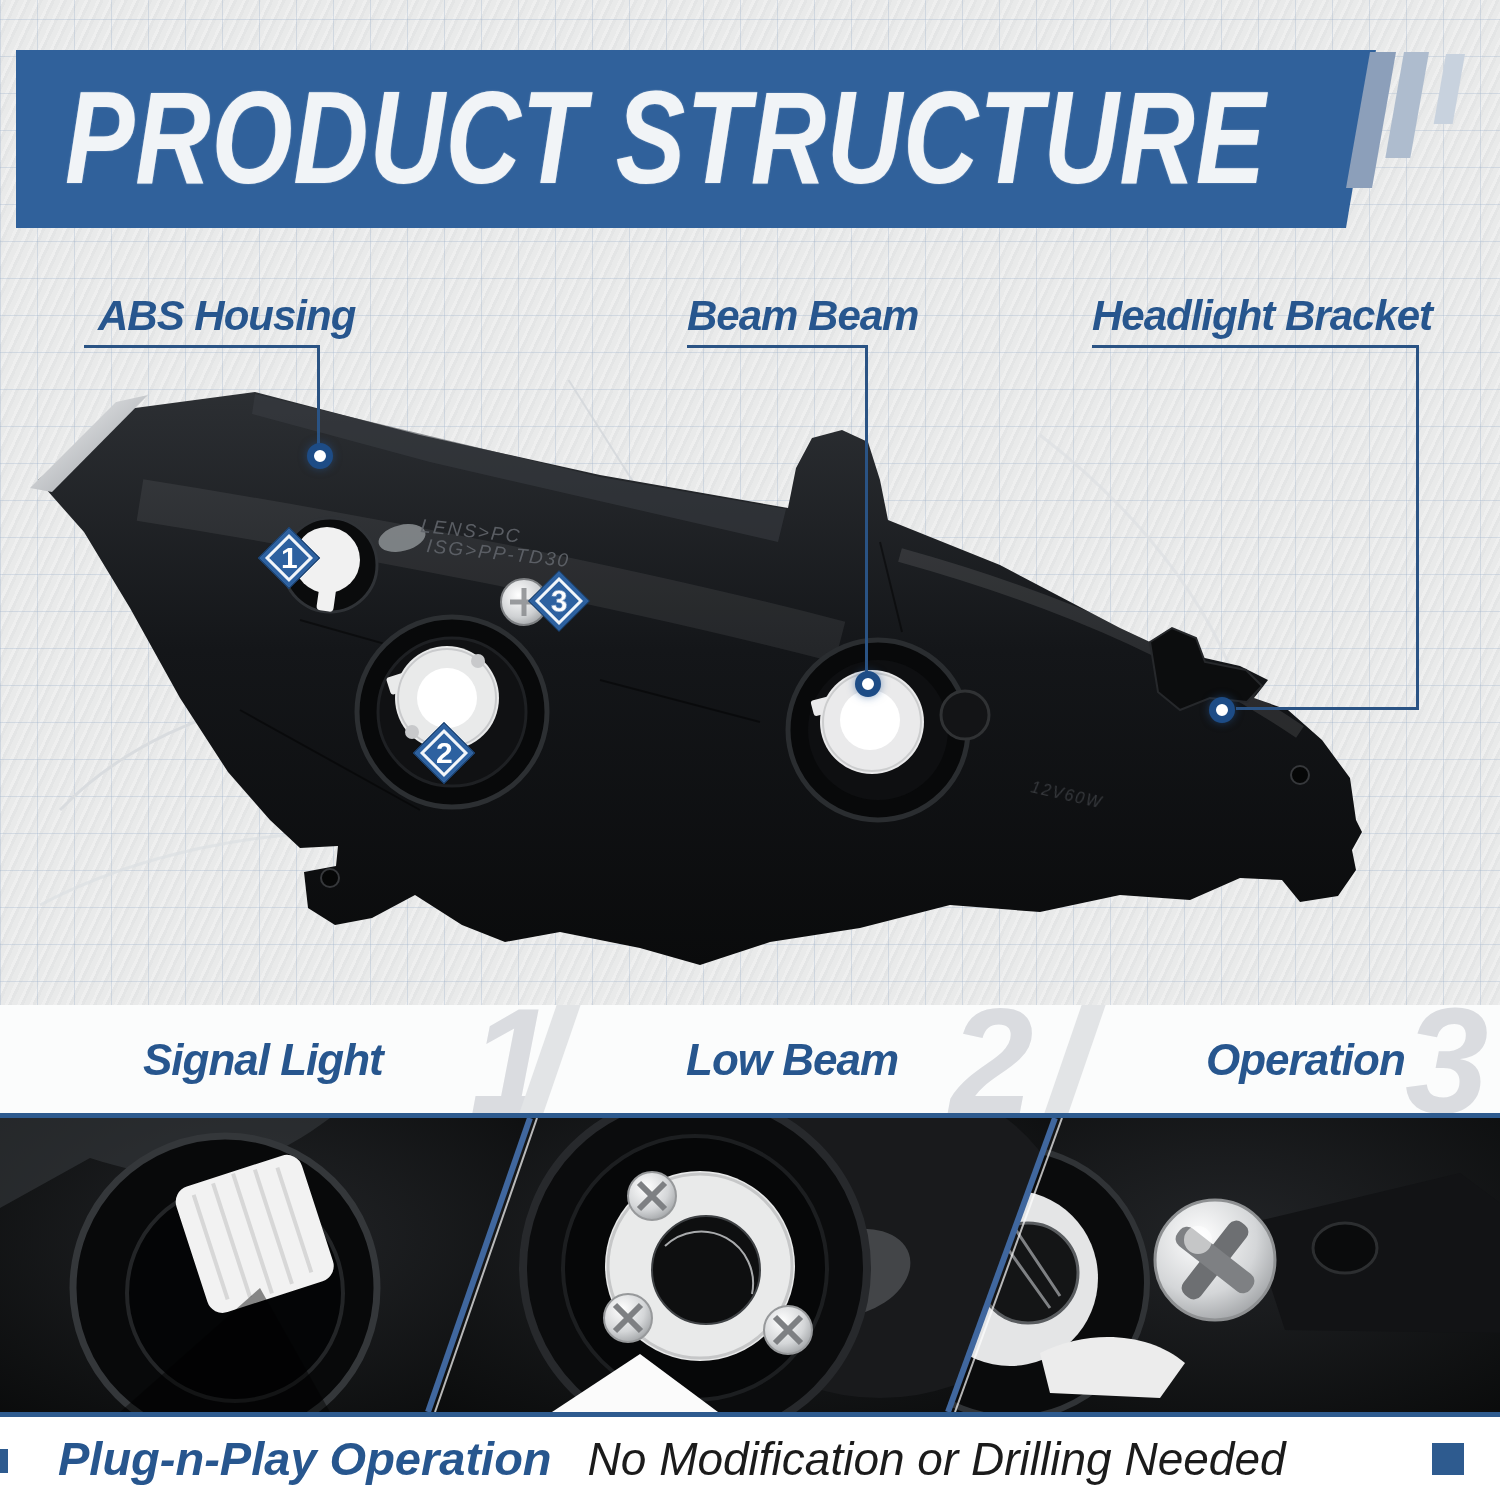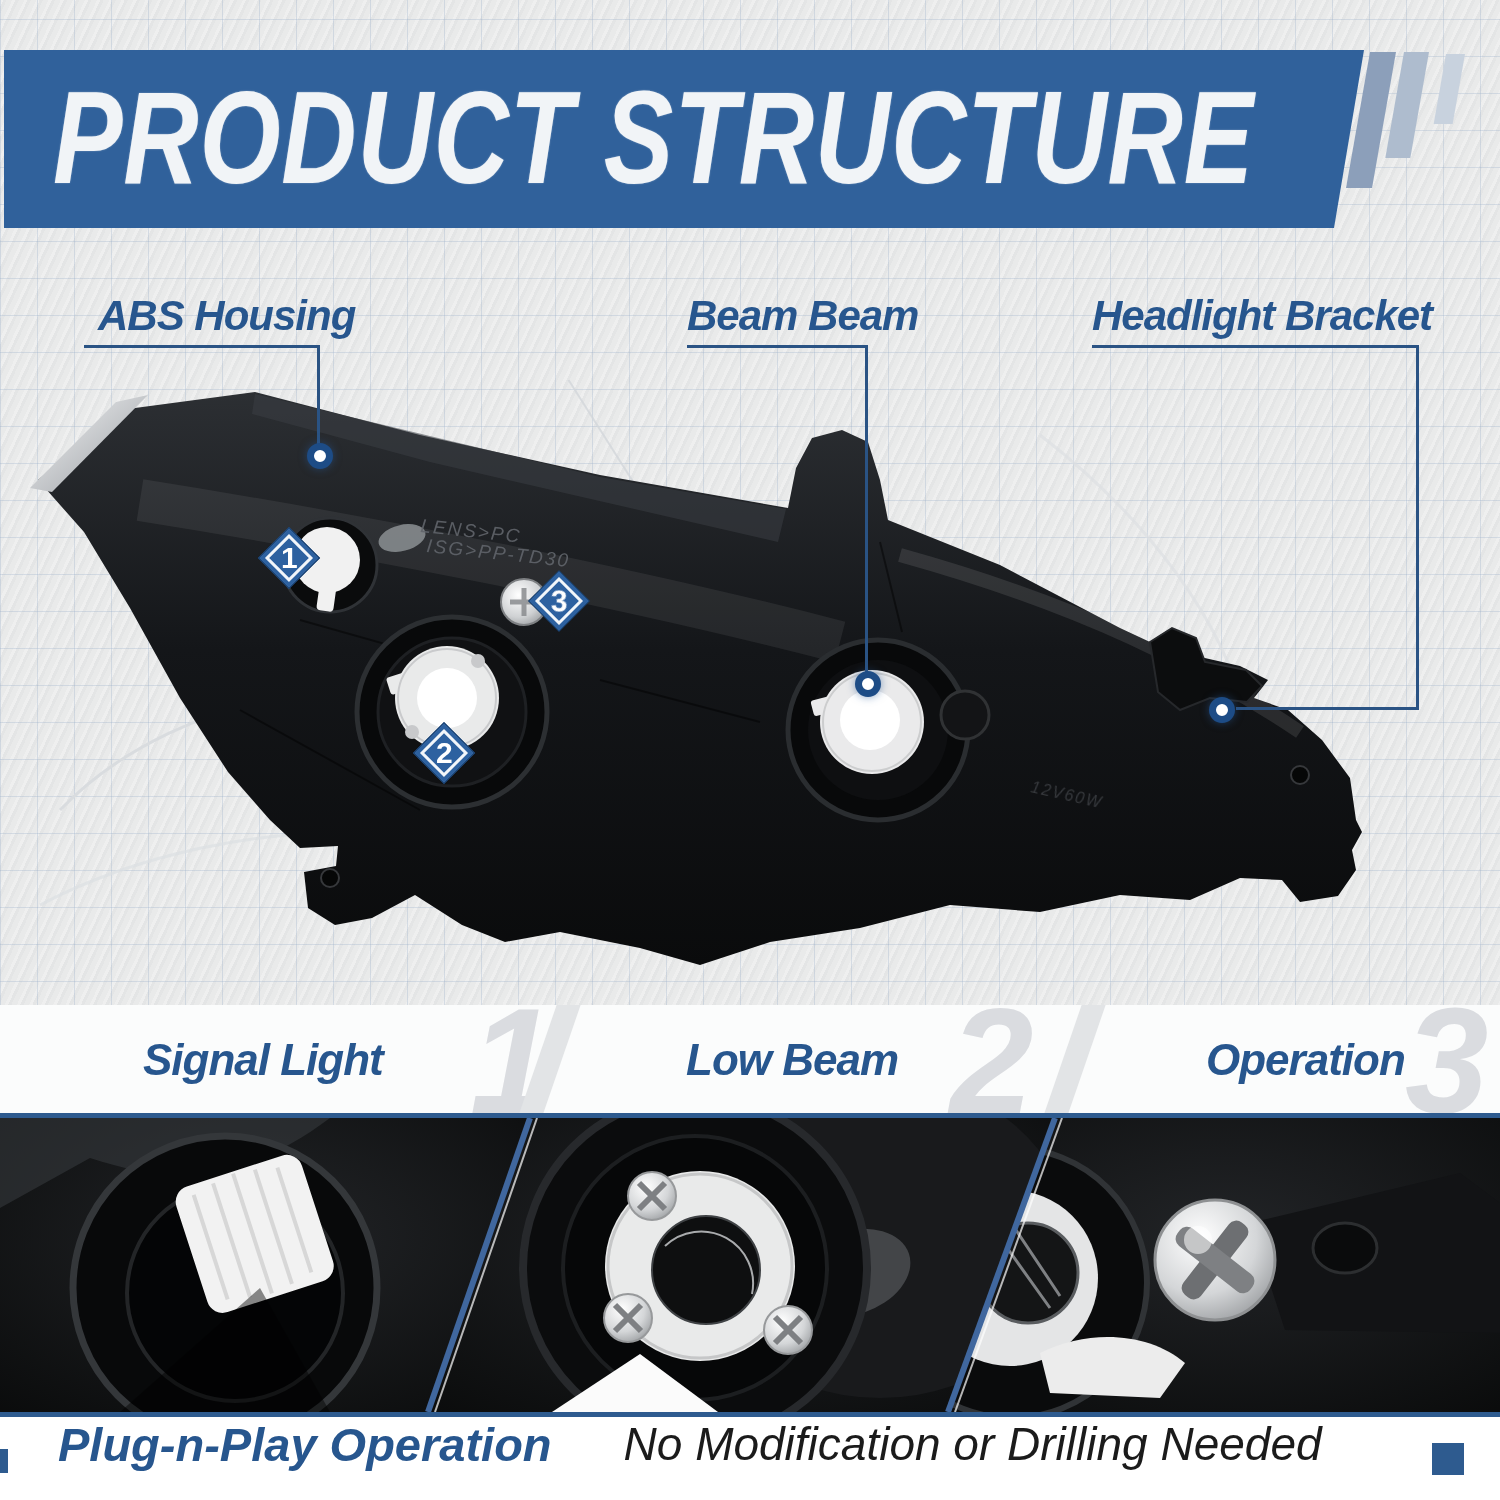--- a/index.html
+++ b/index.html
@@ -6,21 +6,21 @@
   .canvas{
     position:relative;width:1500px;height:1500px;overflow:hidden;
     font-family:"Liberation Sans", sans-serif;
     background-color:#e9eaea;
     background-image:
       repeating-linear-gradient(0deg, rgba(150,172,200,.30) 0 1px, transparent 1px 37px),
       repeating-linear-gradient(90deg, rgba(150,172,200,.30) 0 1px, transparent 1px 37px),
       repeating-linear-gradient(115deg, rgba(255,255,255,.25) 0 3px, rgba(160,165,172,.07) 3px 6px, transparent 6px 11px);
   }
   
-  .banner{position:absolute;left:4px;top:50px;width:1362px;height:178px;background:#30619b;
+  .banner{position:absolute;left:16px;top:50px;width:1362px;height:178px;background:#30619b;
           clip-path:polygon(0 0,1360px 0,1330px 178px,0 178px);}
   .banner h1{margin:0;padding-left:62px;font-size:132px;line-height:176px;font-weight:bold;font-style:italic;
              color:#f1f4f7;letter-spacing:1px;transform:scaleX(.79);transform-origin:left center;white-space:nowrap;
              text-shadow:0 0 2px rgba(255,255,255,.4);}
   .deco-bar{position:absolute;transform:skewX(-10deg);transform-origin:top left;}
   .bar1{left:1370px;top:52px;width:26px;height:136px;background:#8c9fba;}
   .bar2{left:1404px;top:52px;width:25px;height:106px;background:#aebcce;}
   .bar3{left:1446px;top:54px;width:19px;height:70px;background:#c8d2de;}
   
   .callout-label{position:absolute;color:#27568e;font-weight:bold;font-style:italic;font-size:42px;
@@ -42,21 +42,21 @@
   .band-num{position:absolute;top:0;height:108px;font-size:150px;line-height:112px;font-weight:bold;font-style:italic;
             color:#dadce0;letter-spacing:-4px;}
   .band-label{position:absolute;top:30px;color:#27568e;font-weight:bold;font-style:italic;font-size:44px;
               letter-spacing:-1px;white-space:nowrap;}
   
   .strip{position:absolute;left:0;top:1113px;width:1500px;height:304px;background:#0b0c0d;
          border-top:5px solid #2e5b8f;border-bottom:5px solid #2e5b8f;box-sizing:border-box;}
   .strip svg{display:block;}
   
   .footer{position:absolute;left:0;top:1417px;width:1500px;height:83px;background:#ffffff;
-          display:flex;gap:36px;}
+          display:flex;align-items:center;}
   .footer .feature{color:#27568e;font-weight:bold;font-style:italic;font-size:47px;margin-left:58px;white-space:nowrap;}
   .footer .desc{color:#1b1b1b;font-style:italic;font-size:46px;margin-left:36px;white-space:nowrap;}
   .sq{position:absolute;background:#2e5b8f;}
   .sq-right{width:32px;height:32px;left:1432px;top:26px;}
   .sq-left{width:24px;height:24px;left:-16px;top:32px;}
   .molded{font-family:"Liberation Sans", sans-serif;font-style:italic;letter-spacing:2px;}
 </style>
 </head>
 <body>
 

